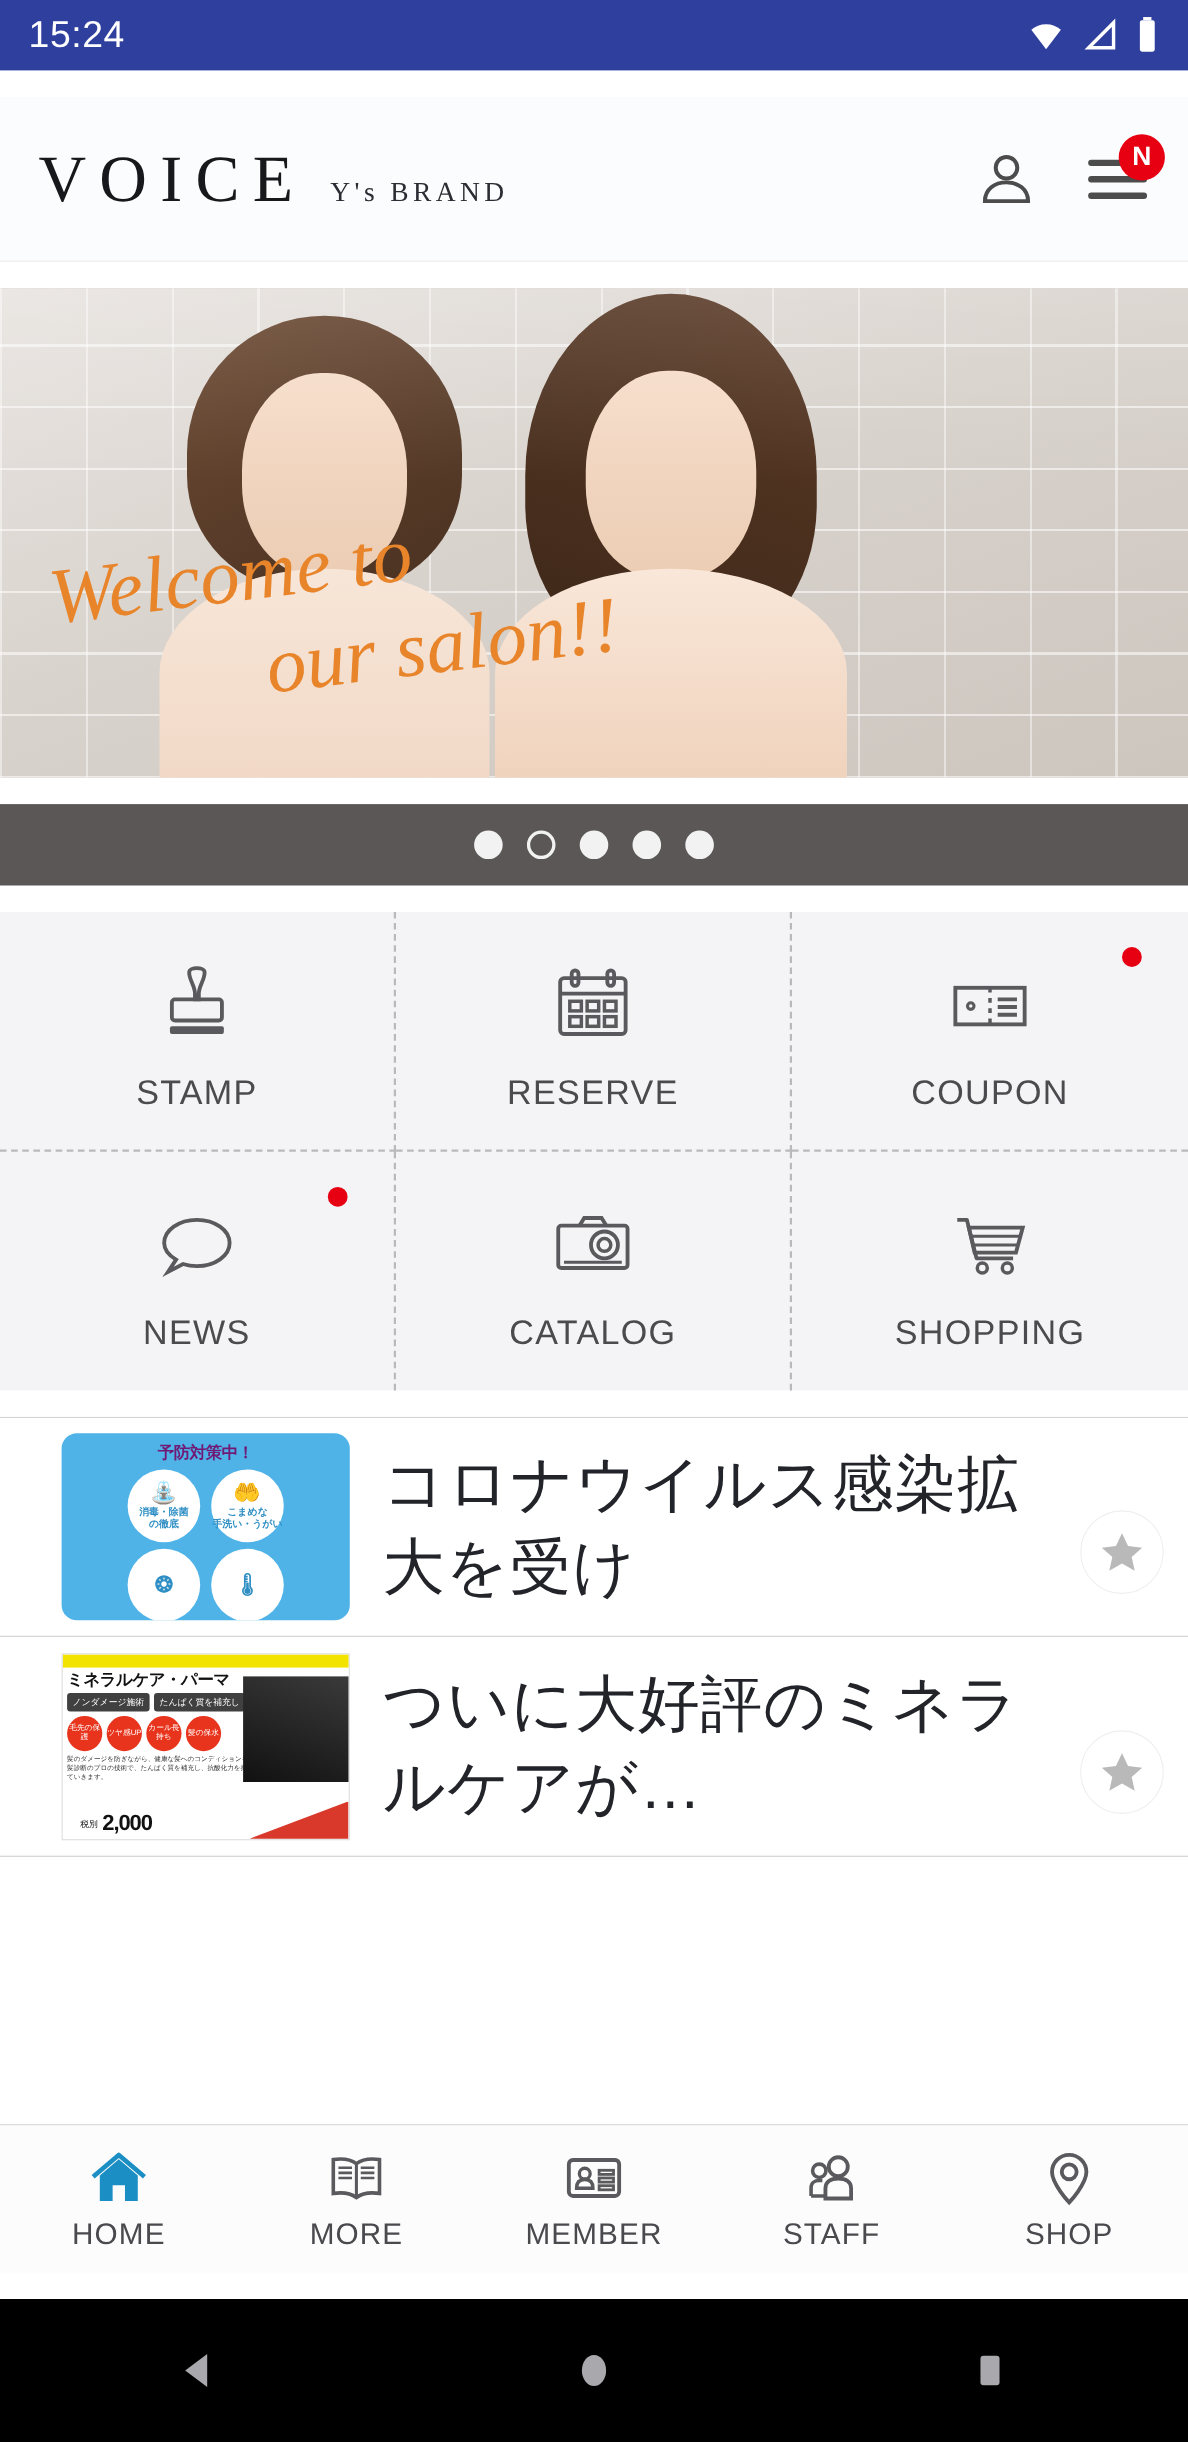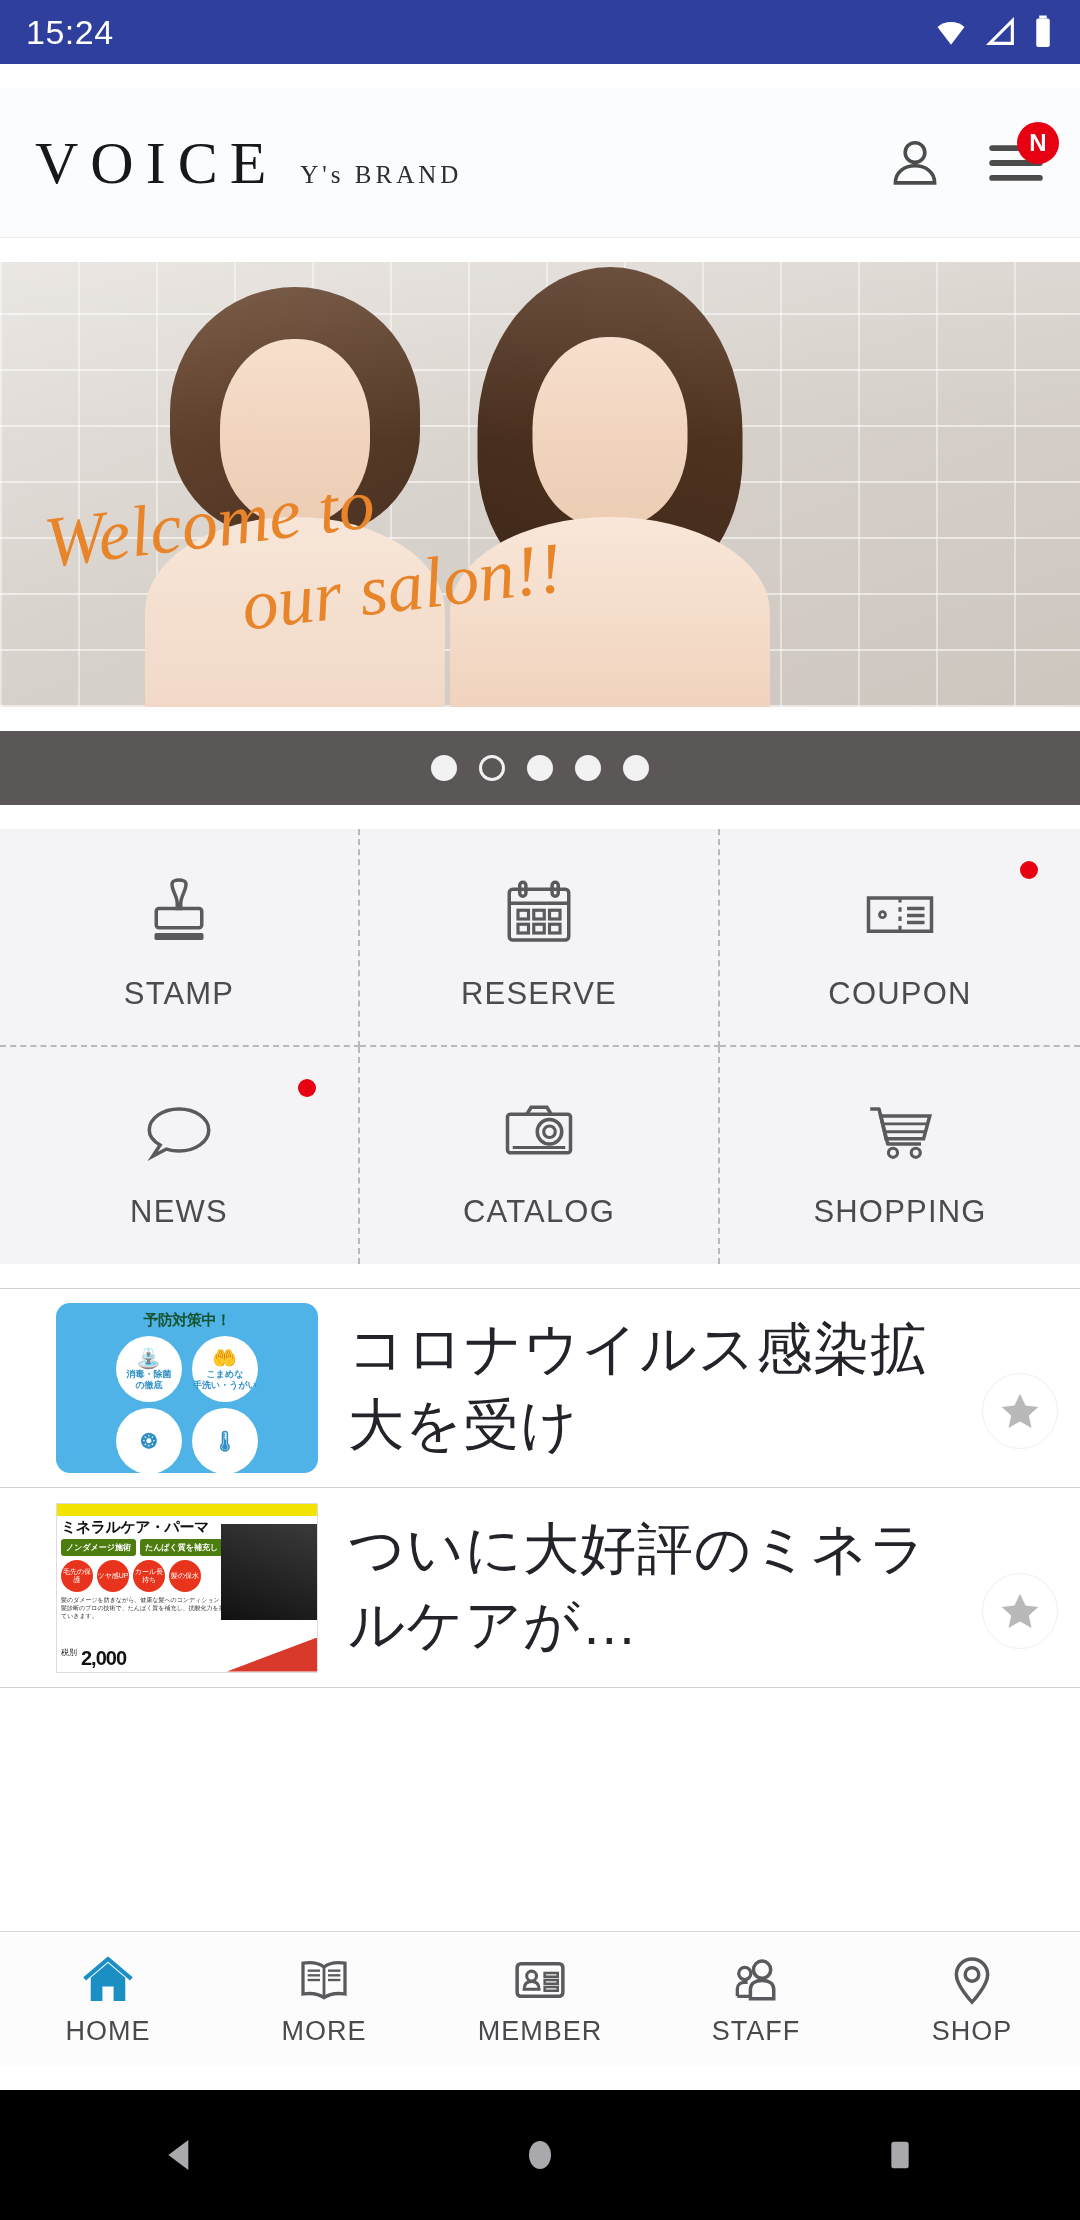--- a/index.html
+++ b/index.html
@@ -137,40 +137,40 @@
   .thumb { width:262px; height:170px; flex:0 0 262px; overflow:hidden; position:relative; }
   .thumb-title { font-size:56px; color:#22242a; letter-spacing:1px; flex:1 1 auto; }
   .fav {
     width:76px; height:76px; border-radius:50%; background:#fff;
     border:1px solid #efefef; display:flex; align-items:center; justify-content:center;
     flex:0 0 76px; margin-top:46px;
   }
 
   
   .t-covid { background:#4fb3e8; border-radius:14px; padding:8px 10px; }
-  .t-covid .hl { text-align:center; color:#14532d; font-size:15px; font-weight:bold; letter-spacing:-.5px; }
+  .t-covid .hl { text-align:center; color:#701a75; font-size:15px; font-weight:bold; letter-spacing:-.5px; }
   .t-covid .rowc { display:flex; justify-content:center; gap:10px; margin-top:6px; }
   .t-covid .circ {
     width:66px; height:66px; border-radius:50%; background:#fff;
     display:flex; flex-direction:column; align-items:center; justify-content:center;
     color:#2f8fc4; font-size:9px; line-height:1.15; font-weight:bold; text-align:center;
   }
   .t-covid .circ .gl { font-size:20px; line-height:1; margin-bottom:1px; }
 
   
   .t-perm { background:#fff; border:1px solid #ddd; position:relative; }
   .t-perm .band { height:12px; background:#f2e400; }
   .t-perm .ttl { font-size:15px; font-weight:bold; color:#111; padding:2px 4px; letter-spacing:-.5px; }
   .t-perm .tags { display:flex; gap:4px; padding:0 4px; }
-  .t-perm .tag { background:#4d7c0f; color:#fff; font-size:8px; padding:3px 5px; border-radius:3px;font-weight:bold; }
+  .t-perm .tag { background:#404040; color:#fff; font-size:8px; padding:3px 5px; border-radius:3px; }
   .t-perm .pills { display:flex; gap:4px; padding:4px; }
   .t-perm .pill { width:32px; height:32px; border-radius:50%; background:#e8341c; color:#fff; font-size:7px; display:flex; align-items:center; justify-content:center; text-align:center; line-height:1.1; }
   .t-perm .dark { position:absolute; right:0; top:20px; width:96px; height:96px; background:linear-gradient(200deg,#3a3a3a,#111); }
   .t-perm .smtxt { font-size:6px; color:#333; padding:0 4px; line-height:1.35; }
-  .t-perm .price { position:absolute; bottom:2px; left:4px; right:4px; display:flex; align-items:flex-start; gap:4px; }
+  .t-perm .price { position:absolute; bottom:2px; left:16px; right:4px; display:flex; align-items:center; gap:4px; }
   .t-perm .price .lbl { font-size:8px; color:#111; }
   .t-perm .price .num { font-size:20px; color:#111; font-weight:bold; letter-spacing:-1px; }
   .t-perm .swoosh { position:absolute; right:0; bottom:0; width:90px; height:34px; background:#d8392a; clip-path:polygon(100% 0,100% 100%,0 100%); }
 
   
   .bottomnav {
     flex:0 0 135px; background:#fcfcfc; border-top:1px solid #d8d8d8;
     display:flex;
   }
   .nav-item {

